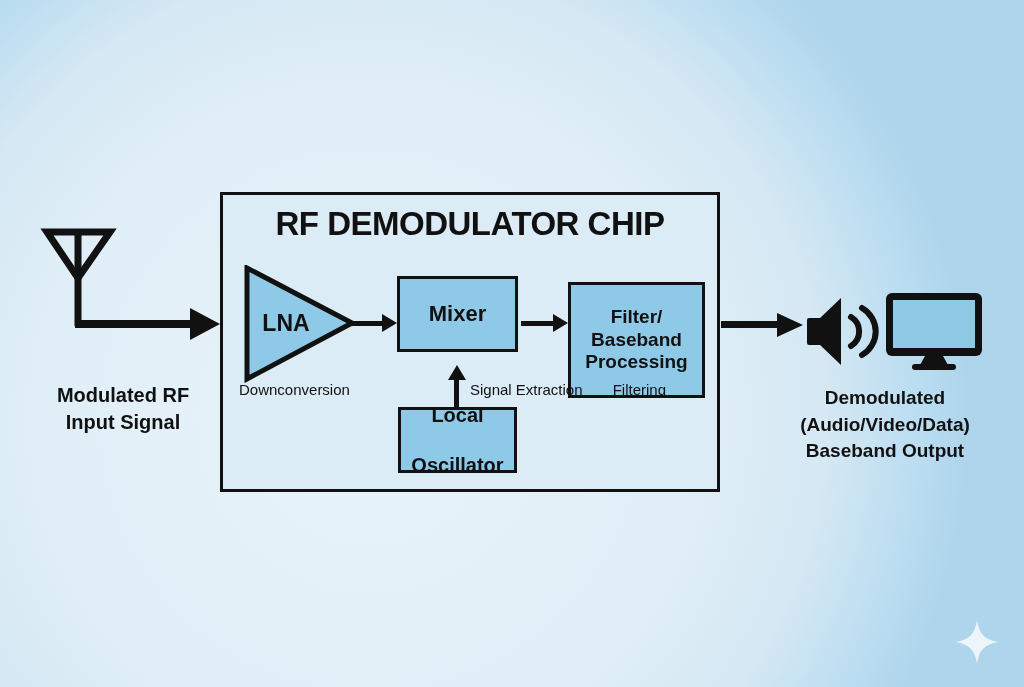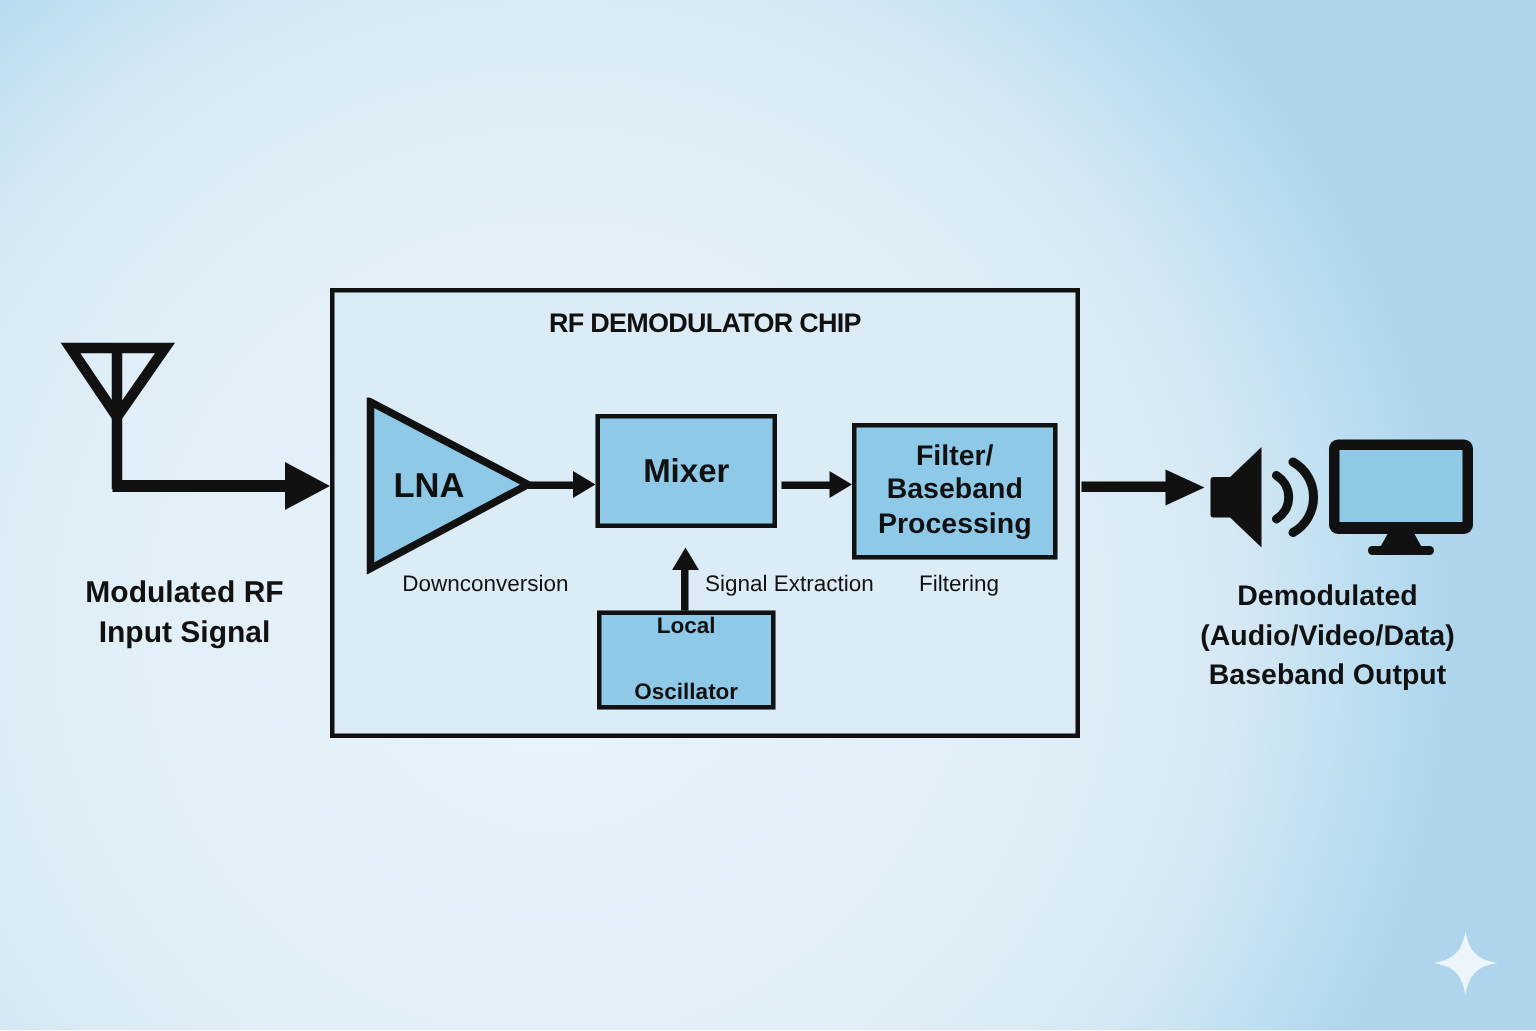--- a/index.html
+++ b/index.html
@@ -15,35 +15,35 @@
         var(--bg-light) 0%, var(--bg-mid) 55%, #d5e8f3 76%, #bcdef1 90%, var(--bg-dark) 100%);
   }
   .abs{position:absolute;}
   
   .chip{
     left:220px;top:192px;width:500px;height:300px;
     background:var(--chip-fill);border:3px solid var(--line);box-sizing:border-box;
   }
   .chip-title{
     left:220px;top:205px;width:500px;text-align:center;
-    font-weight:bold;font-size:18px;letter-spacing:-0.5px;
+    font-weight:bold;font-size:33px;letter-spacing:-0.5px;
   }
   
   .block{
     background:var(--block-fill);border:3px solid var(--line);box-sizing:border-box;
     display:flex;flex-direction:column;align-items:center;justify-content:center;
     font-weight:bold;text-align:center;
   }
   .mixer{left:397px;top:276px;width:121px;height:76px;font-size:22px;}
-  .filter{left:568px;top:282px;width:137px;height:91px;font-size:19px;line-height:1.18;}
-  .lo{left:398px;top:407px;width:119px;height:66px;font-size:15px;line-height:1.2;gap:26px;}
+  .filter{left:568px;top:282px;width:137px;height:116px;font-size:19px;line-height:1.18;}
+  .lo{left:398px;top:407px;width:119px;height:66px;font-size:20px;line-height:1.2;gap:26px;}
   .lna-label{left:254px;top:310px;width:64px;text-align:center;font-weight:bold;font-size:23px;}
   
   .sublabel{font-size:15px;font-weight:400;white-space:nowrap;}
-  .downconv{left:239px;top:381px;width:140px;text-align:right;}
+  .downconv{left:239px;top:381px;width:140px;text-align:left;}
   .sigext{left:470px;top:381px;width:90px;text-align:center;}
   .filtering{left:600px;top:381px;width:66px;text-align:right;}
   
   .io-label{font-weight:bold;text-align:center;line-height:1.35;}
   .in-label{left:18px;top:358px;width:210px;font-size:20px;margin-top:24px;}
   .out-label{left:772px;top:385px;width:226px;font-size:19px;line-height:1.4;}
   
   .hline{background:var(--line);height:5px;}
   .vline{background:var(--line);width:5px;}
   .ah-right{width:0;height:0;border-top:9px solid transparent;border-bottom:9px solid transparent;border-left:15px solid var(--line);}

